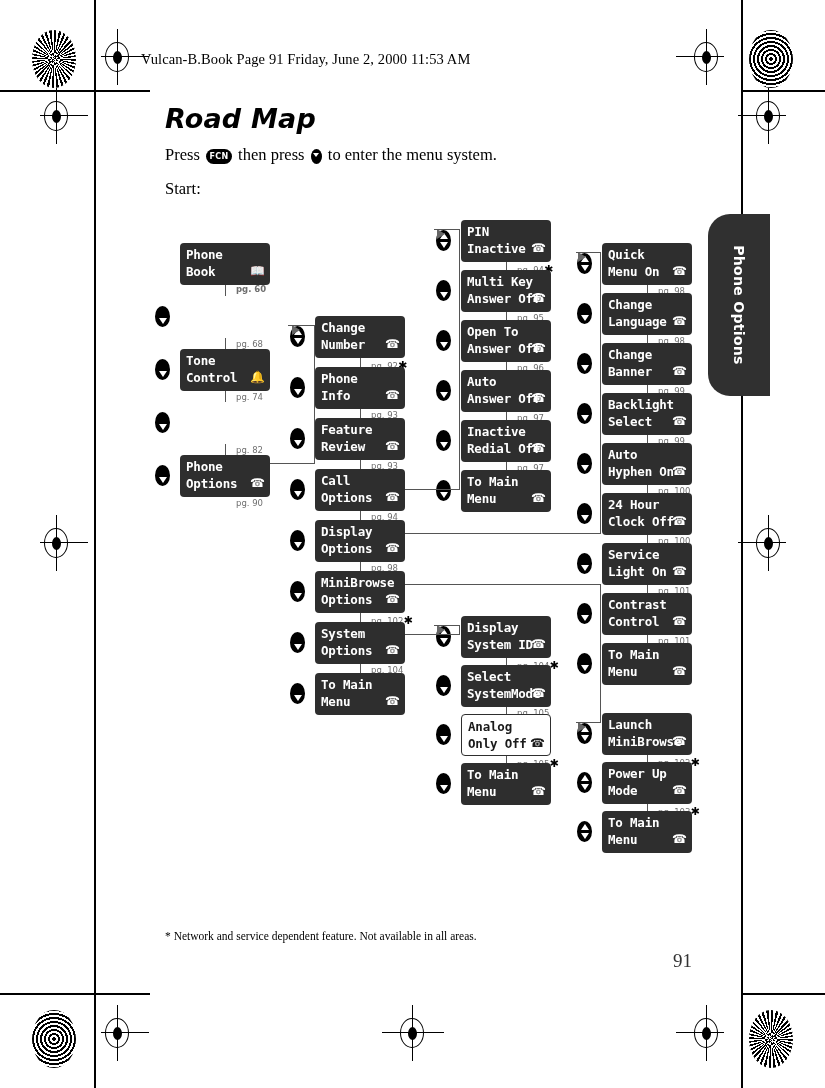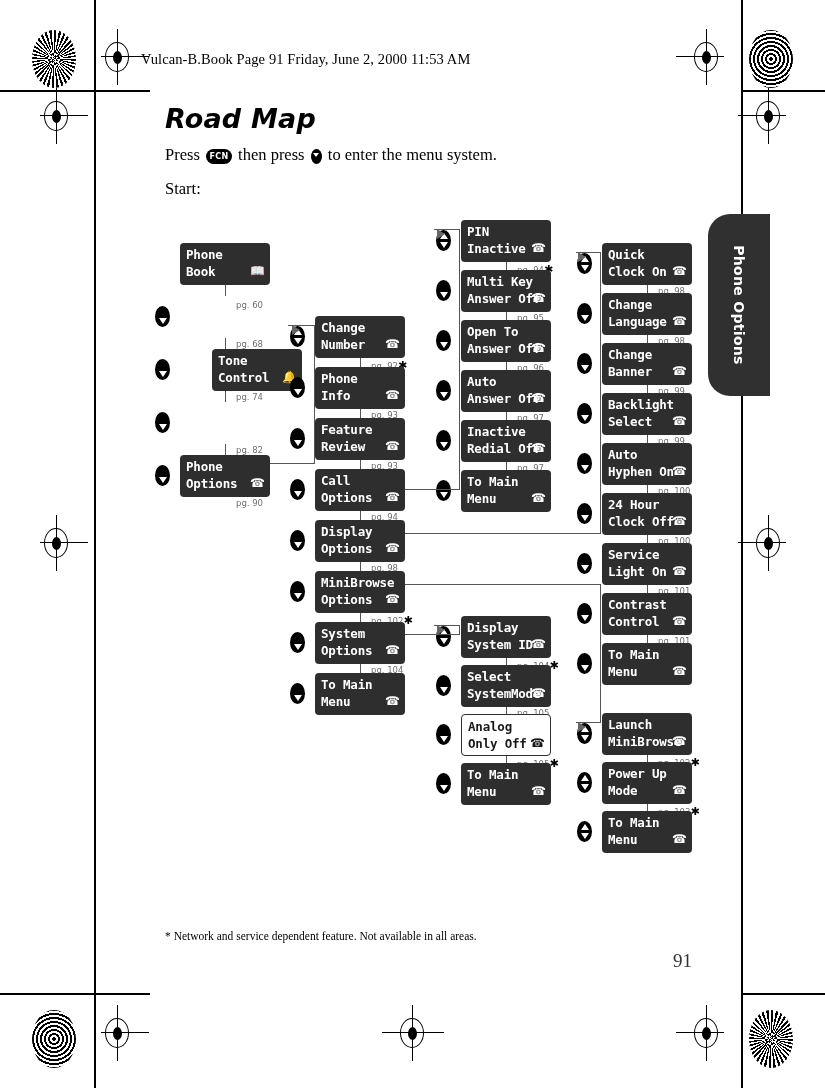--- a/index.html
+++ b/index.html
@@ -148,28 +148,28 @@
 </div>
 
 <div class="body-line" style="left:165px;top:179px;">Start:</div>
 
 <div id="diagram">
     <div class="lcd" style="left: 180px; top: 243px;">
       <div class="l1">Phone</div>
       <div class="l2">Book</div>
       <div class="gi">📖</div>
     </div>
-    <div class="pg" style="left: 236px; top: 300px;"><span>pg. 60</span></div>
+    <div class="pg" style="left: 236px; top: 284px; font-weight: bold;"><span>pg. 60</span></div>
     <div class="ln v" style="left: 225px; top: 285px; width: 1.2px; height: 11px;"></div>
     <div class="pg" style="left: 236px; top: 339px;"><span>pg. 68</span></div>
     <div class="navbtn" style="left: 155px; top: 306px;">
       <div class="dn"></div>
     </div>
     <div class="ln v" style="left: 225px; top: 338px; width: 1.2px; height: 11px;"></div>
-    <div class="lcd" style="left: 180px; top: 349px; margin-left: 32px;">
+    <div class="lcd" style="left: 180px; top: 349px;">
       <div class="l1">Tone</div>
       <div class="l2">Control</div>
       <div class="gi">🔔</div>
     </div>
     <div class="pg" style="left: 236px; top: 392px;"><span>pg. 74</span></div>
     <div class="navbtn" style="left: 155px; top: 359px;">
       <div class="dn"></div>
     </div>
     <div class="ln v" style="left: 225px; top: 391px; width: 1.2px; height: 11px;"></div>
     <div class="pg" style="left: 236px; top: 445px;"><span>pg. 82</span></div>
@@ -358,21 +358,21 @@
     <div class="lcd" style="left: 461px; top: 763px;">
       <div class="l1">To Main</div>
       <div class="l2">Menu</div>
       <div class="gi">☎</div>
     </div>
     <div class="navbtn" style="left: 436px; top: 773px;">
       <div class="dn"></div>
     </div>
     <div class="lcd" style="left: 602px; top: 243px;">
       <div class="l1">Quick</div>
-      <div class="l2">Clock On</div>
+      <div class="l2">Menu On</div>
       <div class="gi">☎</div>
     </div>
     <div class="pg" style="left: 658px; top: 286px;"><span>pg. 98</span></div>
     <div class="navbtn" style="left: 577px; top: 253px;">
       <div class="up"></div>
       <div class="dn"></div>
     </div>
     <div class="ln v" style="left: 647px; top: 285px; width: 1.2px; height: 8px;"></div>
     <div class="lcd" style="left: 602px; top: 293px;">
       <div class="l1">Change</div>

